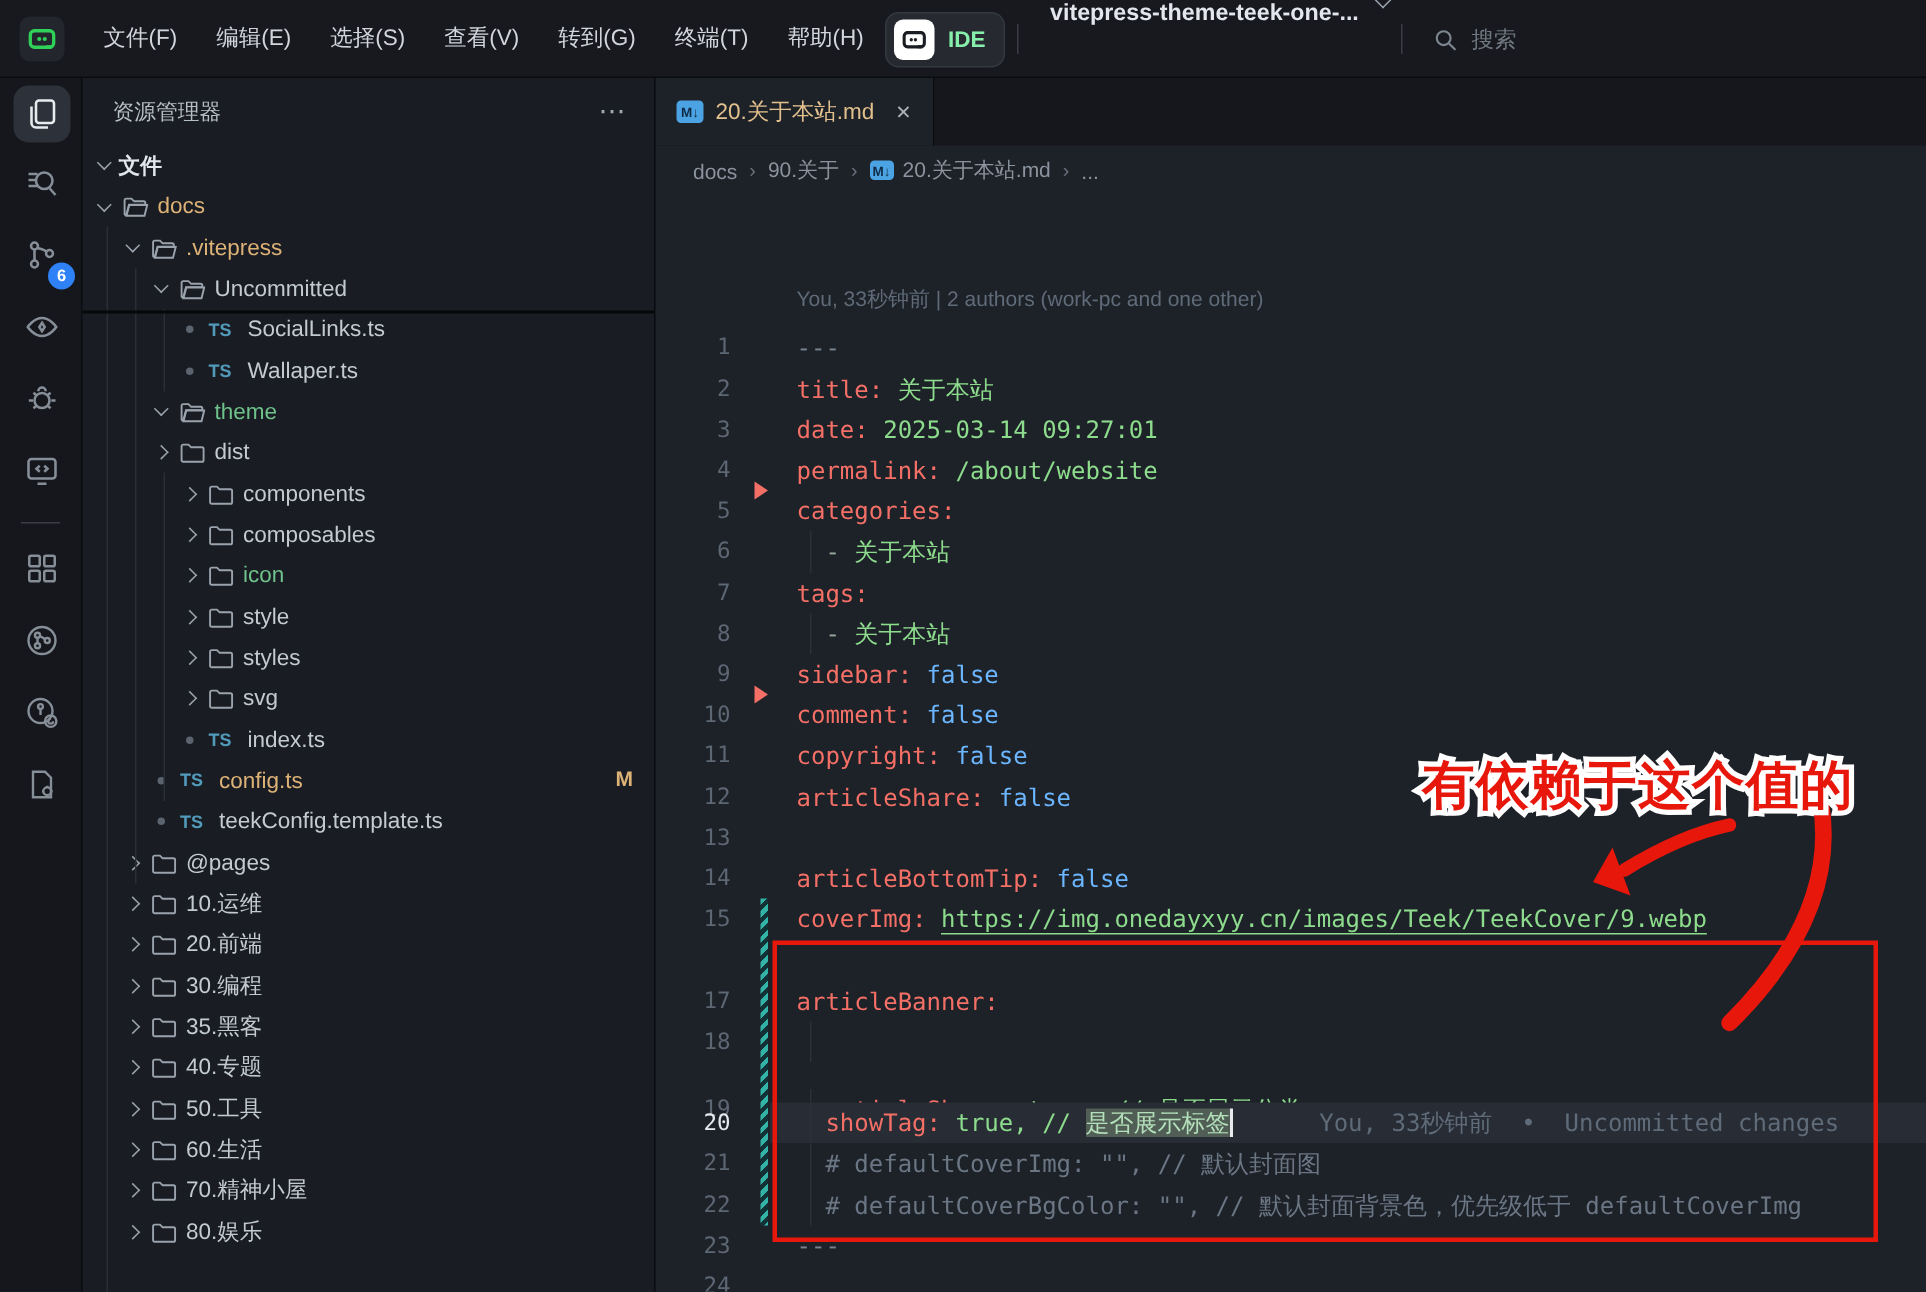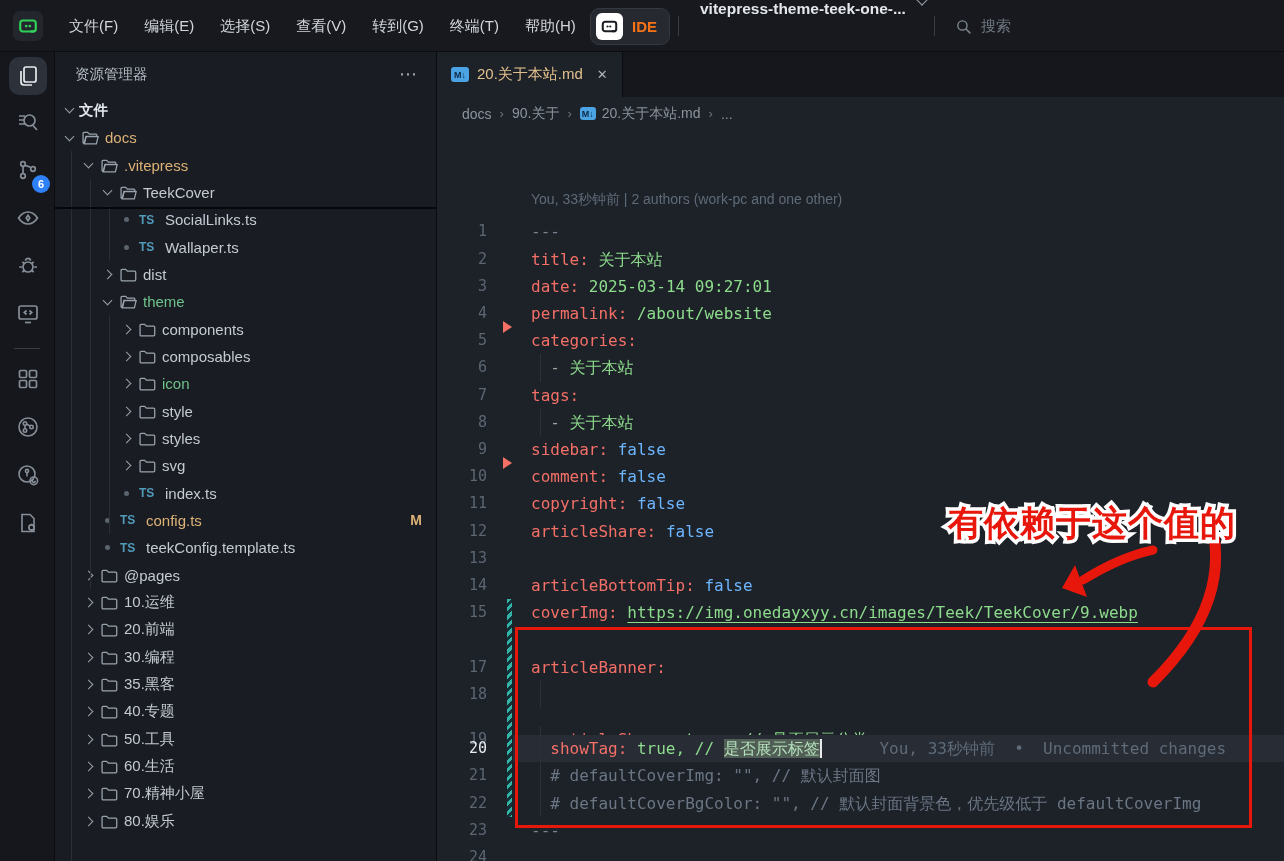--- a/index.html
+++ b/index.html
@@ -11,21 +11,21 @@
   .titlebar { position:absolute; left:0; top:0; width:1284px; height:52px;
     background:#17191f; border-bottom:1px solid #0b0c0f; z-index:5; }
   .logo { position:absolute; left:13px; top:11px; width:30px; height:30px; border-radius:7px;
     background:#23262c; display:flex; align-items:center; justify-content:center; }
   .menubar { position:absolute; left:56px; top:0; height:52px; display:flex; align-items:center; }
   .menu-item { padding:0 13px; font-size:15px; color:#d2d6db; height:52px; line-height:52px; cursor:default; }
   .ide-badge { position:absolute; left:590px; top:8px; height:37px; border-radius:9px;
     background:#26292f; border:1px solid #34383f; display:flex; align-items:center; padding:0 12px 0 5px; gap:9px; }
   .ide-badge .sq { width:27px; height:27px; background:#fff; border-radius:6px;
     display:flex; align-items:center; justify-content:center; }
-  .ide-label { font-size:15px; font-weight:bold; color:#f97316; }
+  .ide-label { font-size:15px; font-weight:bold; color:#86efac; }
   .tb-divider { position:absolute; top:16px; width:1px; height:20px; background:#3a3e44; }
   .project { position:absolute; left:700px; top:0; height:52px; display:flex; gap:12px; }
   .project-label { font-size:15.5px; font-weight:bold; color:#e3e7ec; }
   .chev-down { width:8px; height:8px; border-right:1.6px solid #9aa2ac; border-bottom:1.6px solid #9aa2ac;
     transform:rotate(45deg); margin-top:-4px; }
   .search-box { position:absolute; left:955px; top:0; height:52px; display:flex; align-items:center; gap:9px; }
   .search-ph { font-size:15px; color:#6f7880; }
 
   
   .activitybar { position:absolute; left:0; top:52px; width:55px; height:809px;
@@ -280,59 +280,59 @@
       <div class="tree-row" style="padding-left: 46px;">
         <span class="chev-slot">
           <span class="chev d"></span>
         </span>
         <span class="fold-ic">
           <svg width="17" height="15" viewBox="0 0 16 14" fill="none" stroke="#9aa3ad" stroke-width="1.2">
             <path d="M1 3.2a1 1 0 0 1 1-1h3.3L7 3.9h6a1 1 0 0 1 1 1V6H3.8L2 12.6A1 1 0 0 1 1 12Z"></path>
             <path d="M3.9 6.2h11.3L13.5 13H2.2Z"></path>
           </svg>
         </span>
-        <span class="tree-label">TeekCover</span>
+        <span class="tree-label">Uncommitted</span>
       </div>
       <div class="tree-row" style="padding-left: 65px;">
         <span class="chev-slot">
           <span class="file-dot"></span>
         </span>
         <span class="ts-ic">TS</span>
         <span class="tree-label">SocialLinks.ts</span>
       </div>
       <div class="tree-row" style="padding-left: 65px;">
         <span class="chev-slot">
           <span class="file-dot"></span>
         </span>
         <span class="ts-ic">TS</span>
         <span class="tree-label">Wallaper.ts</span>
       </div>
       <div class="tree-row" style="padding-left: 46px;">
         <span class="chev-slot">
-          <span class="chev r"></span>
-        </span>
-        <span class="fold-ic">
-          <svg width="17" height="15" viewBox="0 0 16 14" fill="none" stroke="#9aa3ad" stroke-width="1.2">
-            <path d="M1 3.2a1 1 0 0 1 1-1h3.3L7 3.9h6.8a1 1 0 0 1 1 1V12a1 1 0 0 1-1 1H2a1 1 0 0 1-1-1Z"></path>
-          </svg>
-        </span>
-        <span class="tree-label">dist</span>
-      </div>
-      <div class="tree-row" style="padding-left: 46px;">
-        <span class="chev-slot">
           <span class="chev d"></span>
         </span>
         <span class="fold-ic">
           <svg width="17" height="15" viewBox="0 0 16 14" fill="none" stroke="#9aa3ad" stroke-width="1.2">
             <path d="M1 3.2a1 1 0 0 1 1-1h3.3L7 3.9h6a1 1 0 0 1 1 1V6H3.8L2 12.6A1 1 0 0 1 1 12Z"></path>
             <path d="M3.9 6.2h11.3L13.5 13H2.2Z"></path>
           </svg>
         </span>
         <span class="tree-label new">theme</span>
         <span class="row-badge"><span class="dotb new"></span></span>
+      </div>
+      <div class="tree-row" style="padding-left: 46px;">
+        <span class="chev-slot">
+          <span class="chev r"></span>
+        </span>
+        <span class="fold-ic">
+          <svg width="17" height="15" viewBox="0 0 16 14" fill="none" stroke="#9aa3ad" stroke-width="1.2">
+            <path d="M1 3.2a1 1 0 0 1 1-1h3.3L7 3.9h6.8a1 1 0 0 1 1 1V12a1 1 0 0 1-1 1H2a1 1 0 0 1-1-1Z"></path>
+          </svg>
+        </span>
+        <span class="tree-label">dist</span>
       </div>
       <div class="tree-row" style="padding-left: 65px;">
         <span class="chev-slot">
           <span class="chev r"></span>
         </span>
         <span class="fold-ic">
           <svg width="17" height="15" viewBox="0 0 16 14" fill="none" stroke="#9aa3ad" stroke-width="1.2">
             <path d="M1 3.2a1 1 0 0 1 1-1h3.3L7 3.9h6.8a1 1 0 0 1 1 1V12a1 1 0 0 1-1 1H2a1 1 0 0 1-1-1Z"></path>
           </svg>
         </span>

